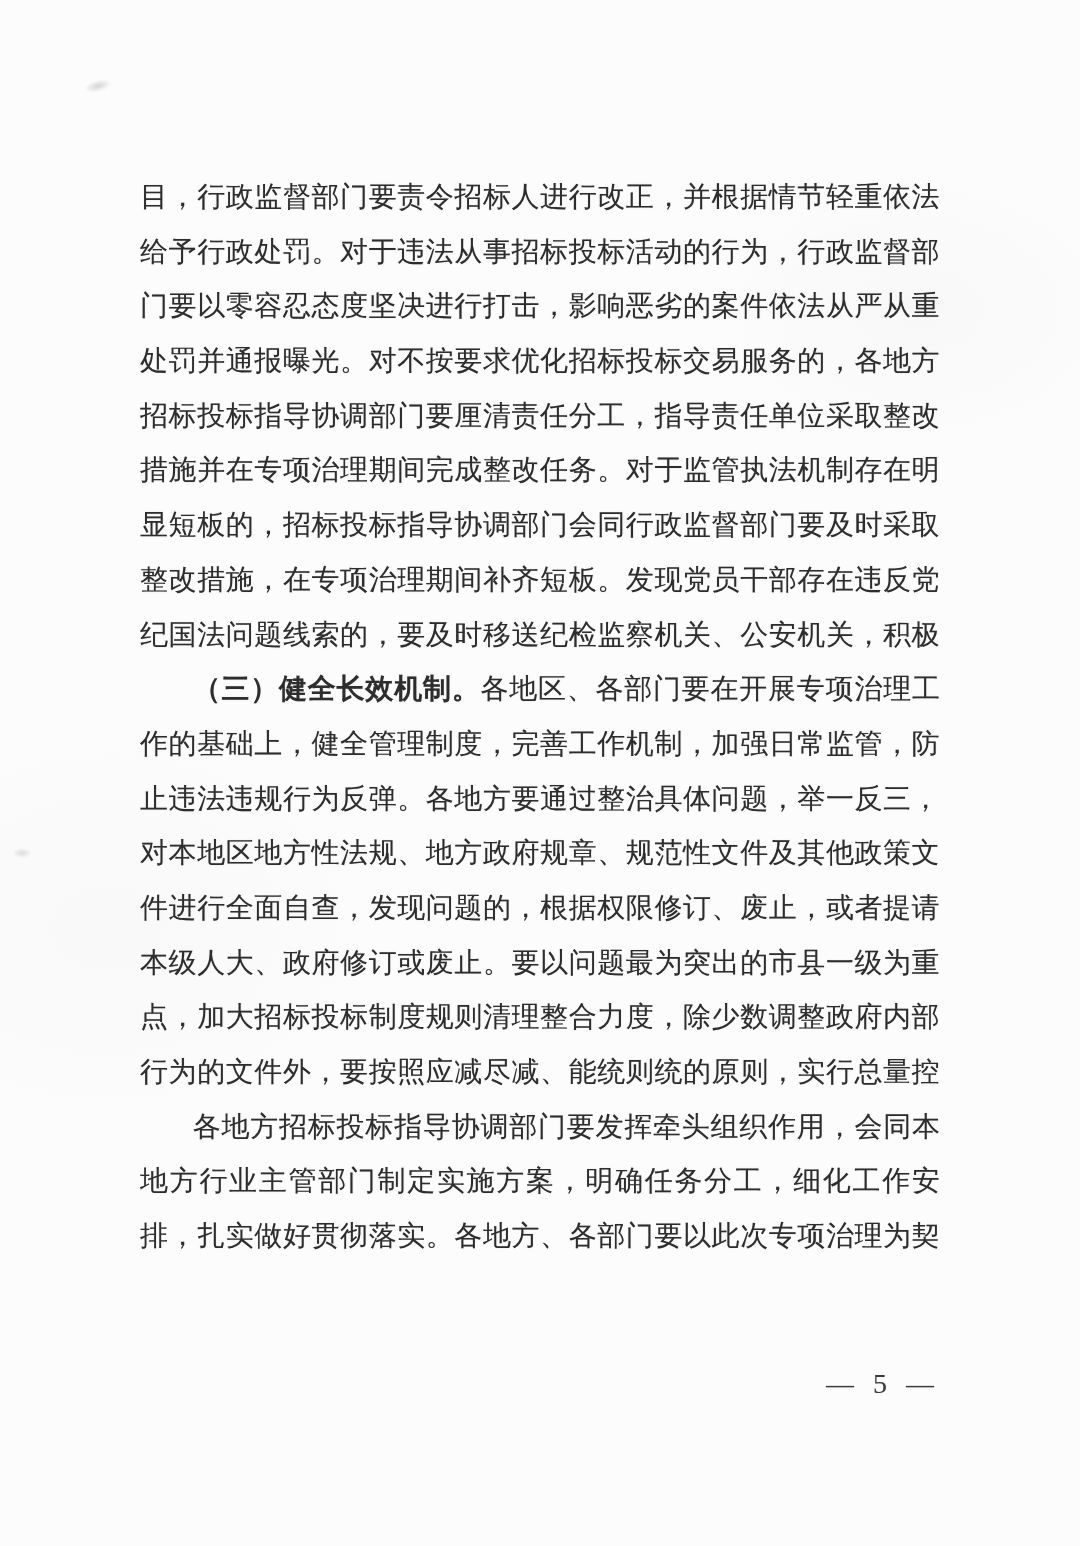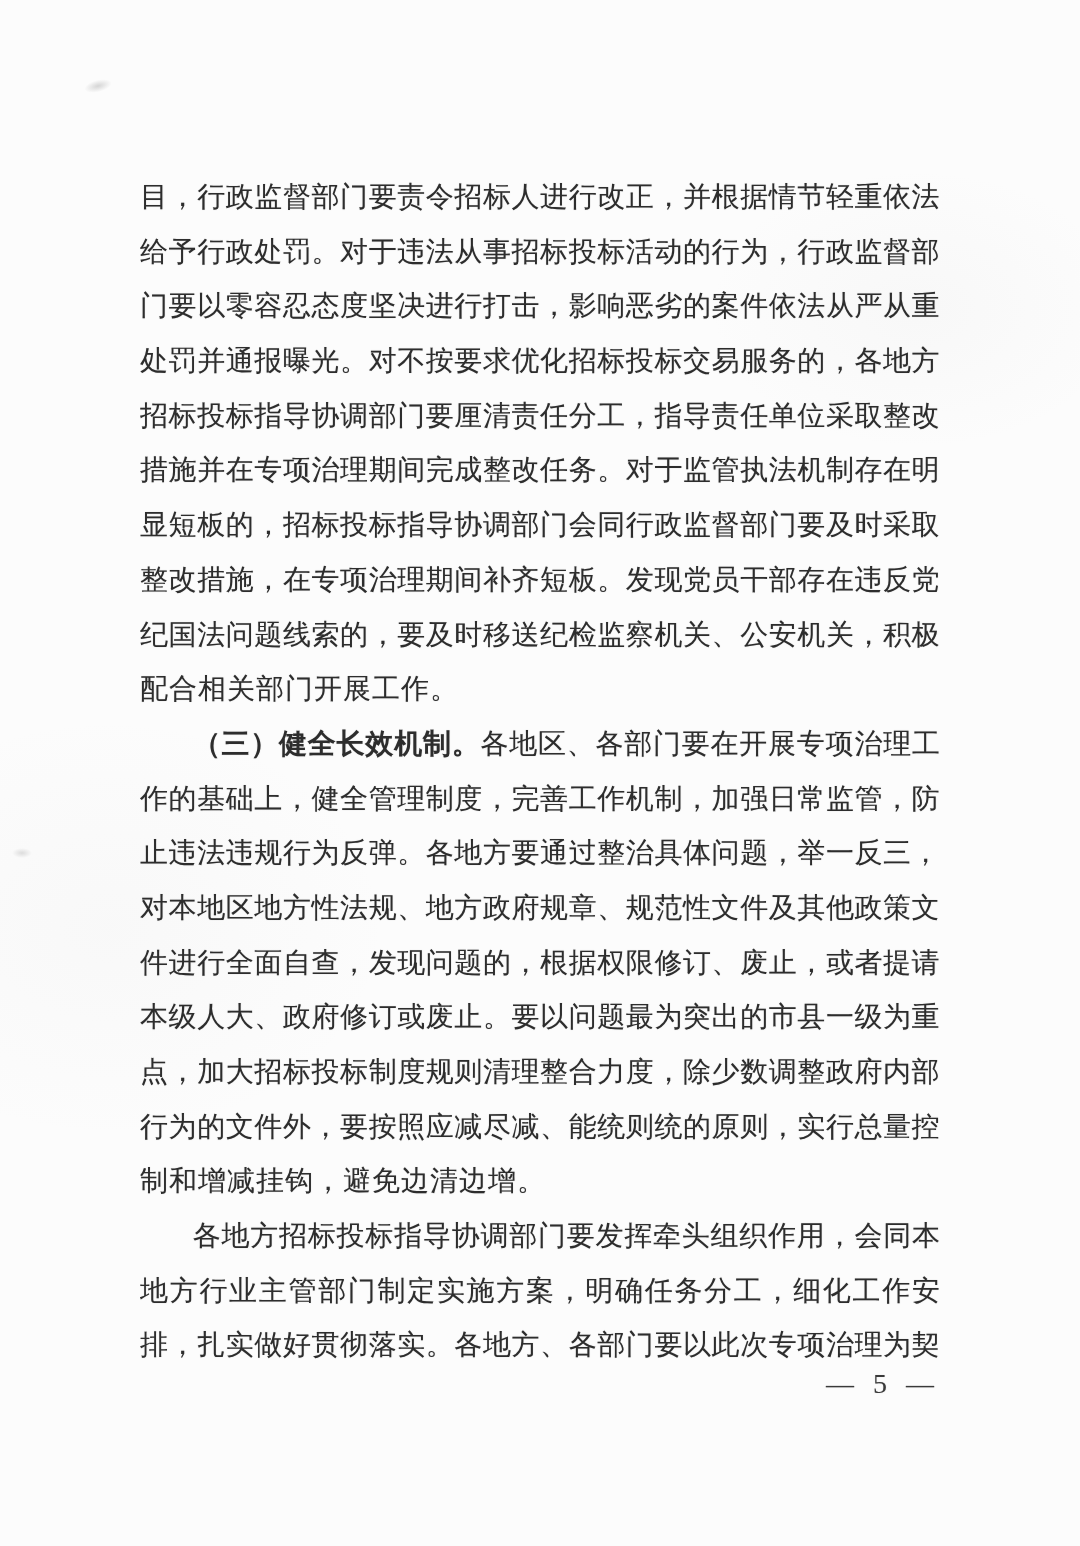--- a/index.html
+++ b/index.html
@@ -360,21 +360,20 @@
         <span class="ch">关</span>
         <span class="ch">、</span>
         <span class="ch">公</span>
         <span class="ch">安</span>
         <span class="ch">机</span>
         <span class="ch">关</span>
         <span class="ch">，</span>
         <span class="ch">积</span>
         <span class="ch">极</span>
       </div>
-      <div class="line"><span>配合相关部门开展工作。</span></div>
       <div class="line jst">
         <span class="spacer"></span>
         <span class="ch bold">（</span>
         <span class="ch bold">三</span>
         <span class="ch bold">）</span>
         <span class="ch bold">健</span>
         <span class="ch bold">全</span>
         <span class="ch bold">长</span>
         <span class="ch bold">效</span>
         <span class="ch bold">机</span>
@@ -600,21 +599,20 @@
         <span class="ch">的</span>
         <span class="ch">原</span>
         <span class="ch">则</span>
         <span class="ch">，</span>
         <span class="ch">实</span>
         <span class="ch">行</span>
         <span class="ch">总</span>
         <span class="ch">量</span>
         <span class="ch">控</span>
       </div>
-      <div class="line"><span>制和增减挂钩，避免边清边增。</span></div>
       <div class="line jst">
         <span class="spacer"></span>
         <span class="ch">各</span>
         <span class="ch">地</span>
         <span class="ch">方</span>
         <span class="ch">招</span>
         <span class="ch">标</span>
         <span class="ch">投</span>
         <span class="ch">标</span>
         <span class="ch">指</span>

